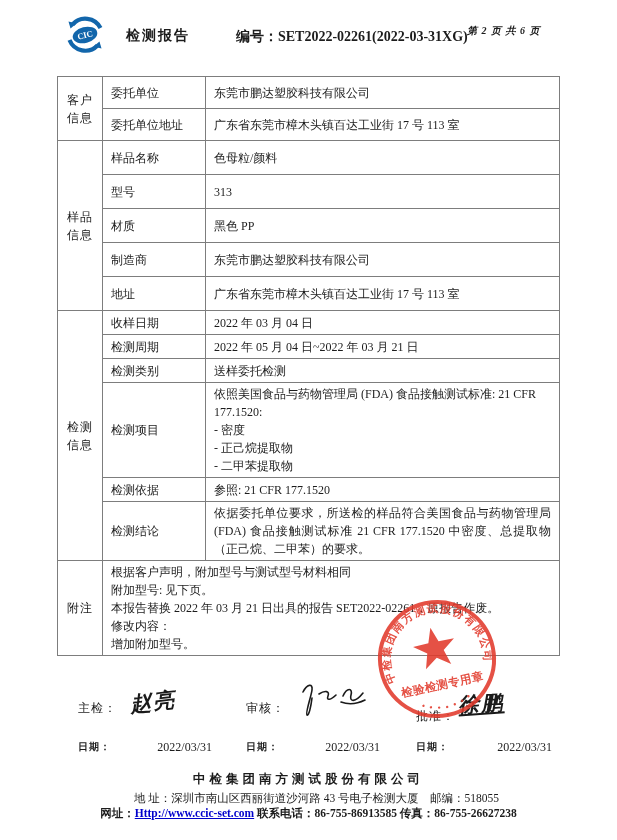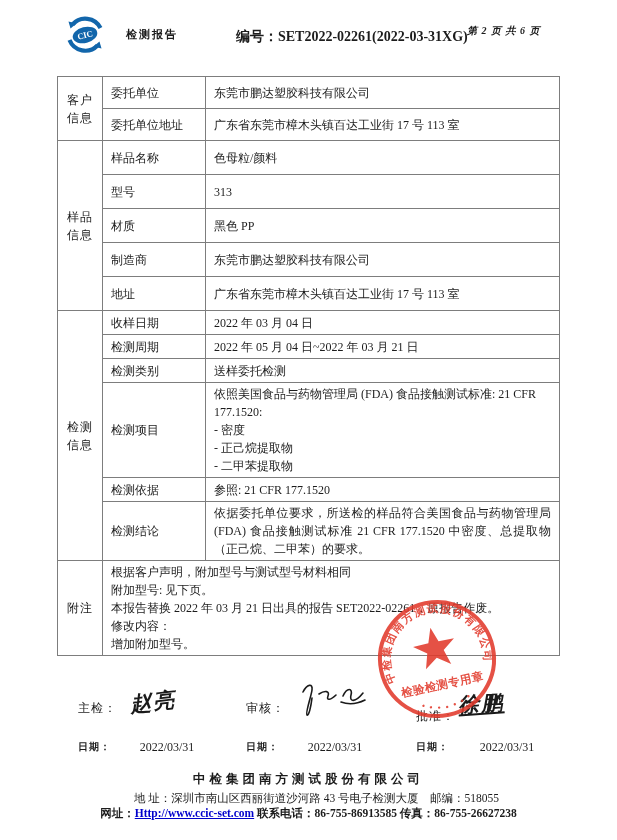--- a/index.html
+++ b/index.html
@@ -5,42 +5,42 @@
   * { margin:0; padding:0; box-sizing:border-box; }
   html,body { background:#ffffff; }
   .page {
     position:relative; width:617px; height:840px; margin:0 auto;
     background:#fff; overflow:hidden;
     font-family:"Liberation Serif","DejaVu Serif",serif;
     color:#1c1c1c; font-size:12px;
   }
   
   .hdr-logo { position:absolute; left:64px; top:12px; width:42px; height:46px; }
-  .hdr-title { position:absolute; left:126px; top:27px; font-size:11px; font-weight:bold; letter-spacing:2px; }
+  .hdr-title { position:absolute; left:126px; top:27px; font-size:14px; font-weight:bold; letter-spacing:2px; }
   .hdr-no { position:absolute; left:236px; top:28px; font-size:14px; font-weight:bold; }
   .hdr-page { position:absolute; left:467px; top:24px; font-size:10px; font-weight:bold; letter-spacing:1px;font-style:italic; }
   
   table.report {
     position:absolute; left:57px; top:76px; width:503px;
     border-collapse:collapse; table-layout:fixed;border-radius:24px;
   }
   table.report td {
     border:1px solid #7d7d7d; font-size:12px; vertical-align:middle;
     padding:2px 8px; line-height:18px;
   }
   td.sec { text-align:center; letter-spacing:1px; line-height:22px; }
   .pre { white-space:pre-line; }
   tr.h32 { height:32px; } tr.h34 { height:34px; } tr.h24 { height:24px; }
   tr.h90 { height:90px; } tr.h56 { height:56px; } tr.h92 { height:92px; }
   td.conclusion { line-height:17px; text-align:justify; }
   td.note { line-height:19px; vertical-align:top; padding-top:4px; }
   
   .sig-label { position:absolute; font-size:12px; letter-spacing:1px; }
   .sig-date-label { position:absolute; font-size:10px; letter-spacing:1px;font-weight:bold; }
-  .sig-date-value { position:absolute; font-size:12px; width:90px; text-align:center; }
+  .sig-date-value { position:absolute; font-size:12px; width:90px; text-align:right; }
   .handsig {
     position:absolute; font-size:21px; font-style:italic; font-weight:bold;
     color:#1a1a1a; transform:rotate(-7deg); letter-spacing:2px; white-space:nowrap;
   }
   .handsig.approver { transform:rotate(-4deg); text-decoration:underline; }
   .scribble { position:absolute; }
   
   .stamp { position:absolute; left:374px; top:596px; width:126px; height:126px;
            transform:rotate(-12deg); opacity:0.88; pointer-events:none; }
   

